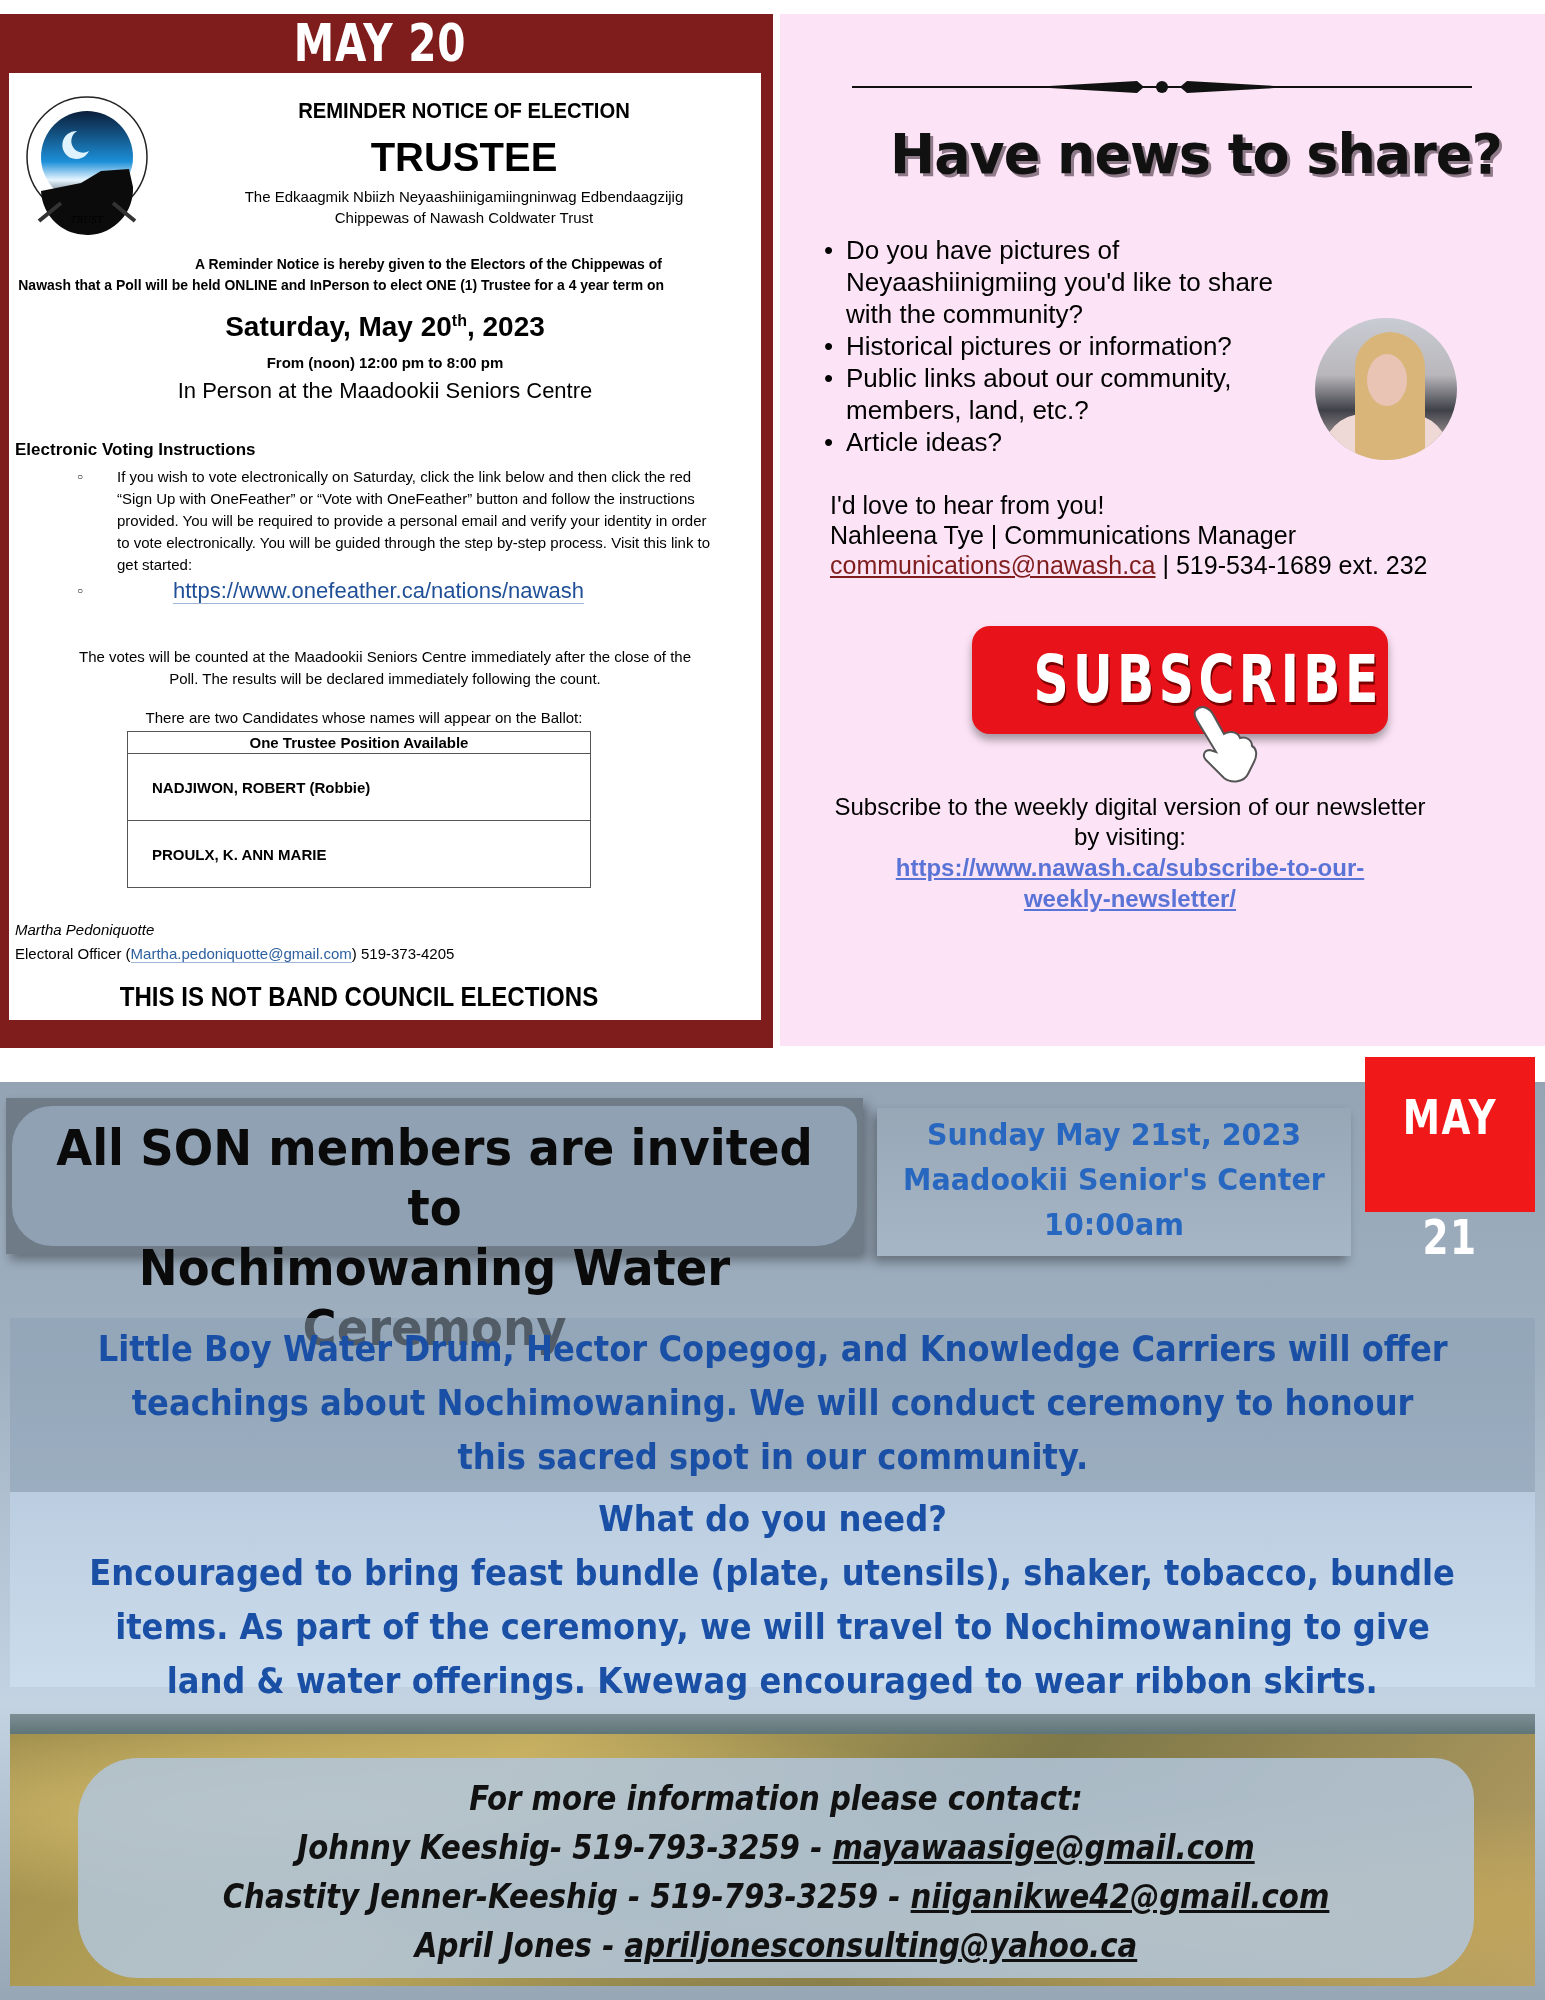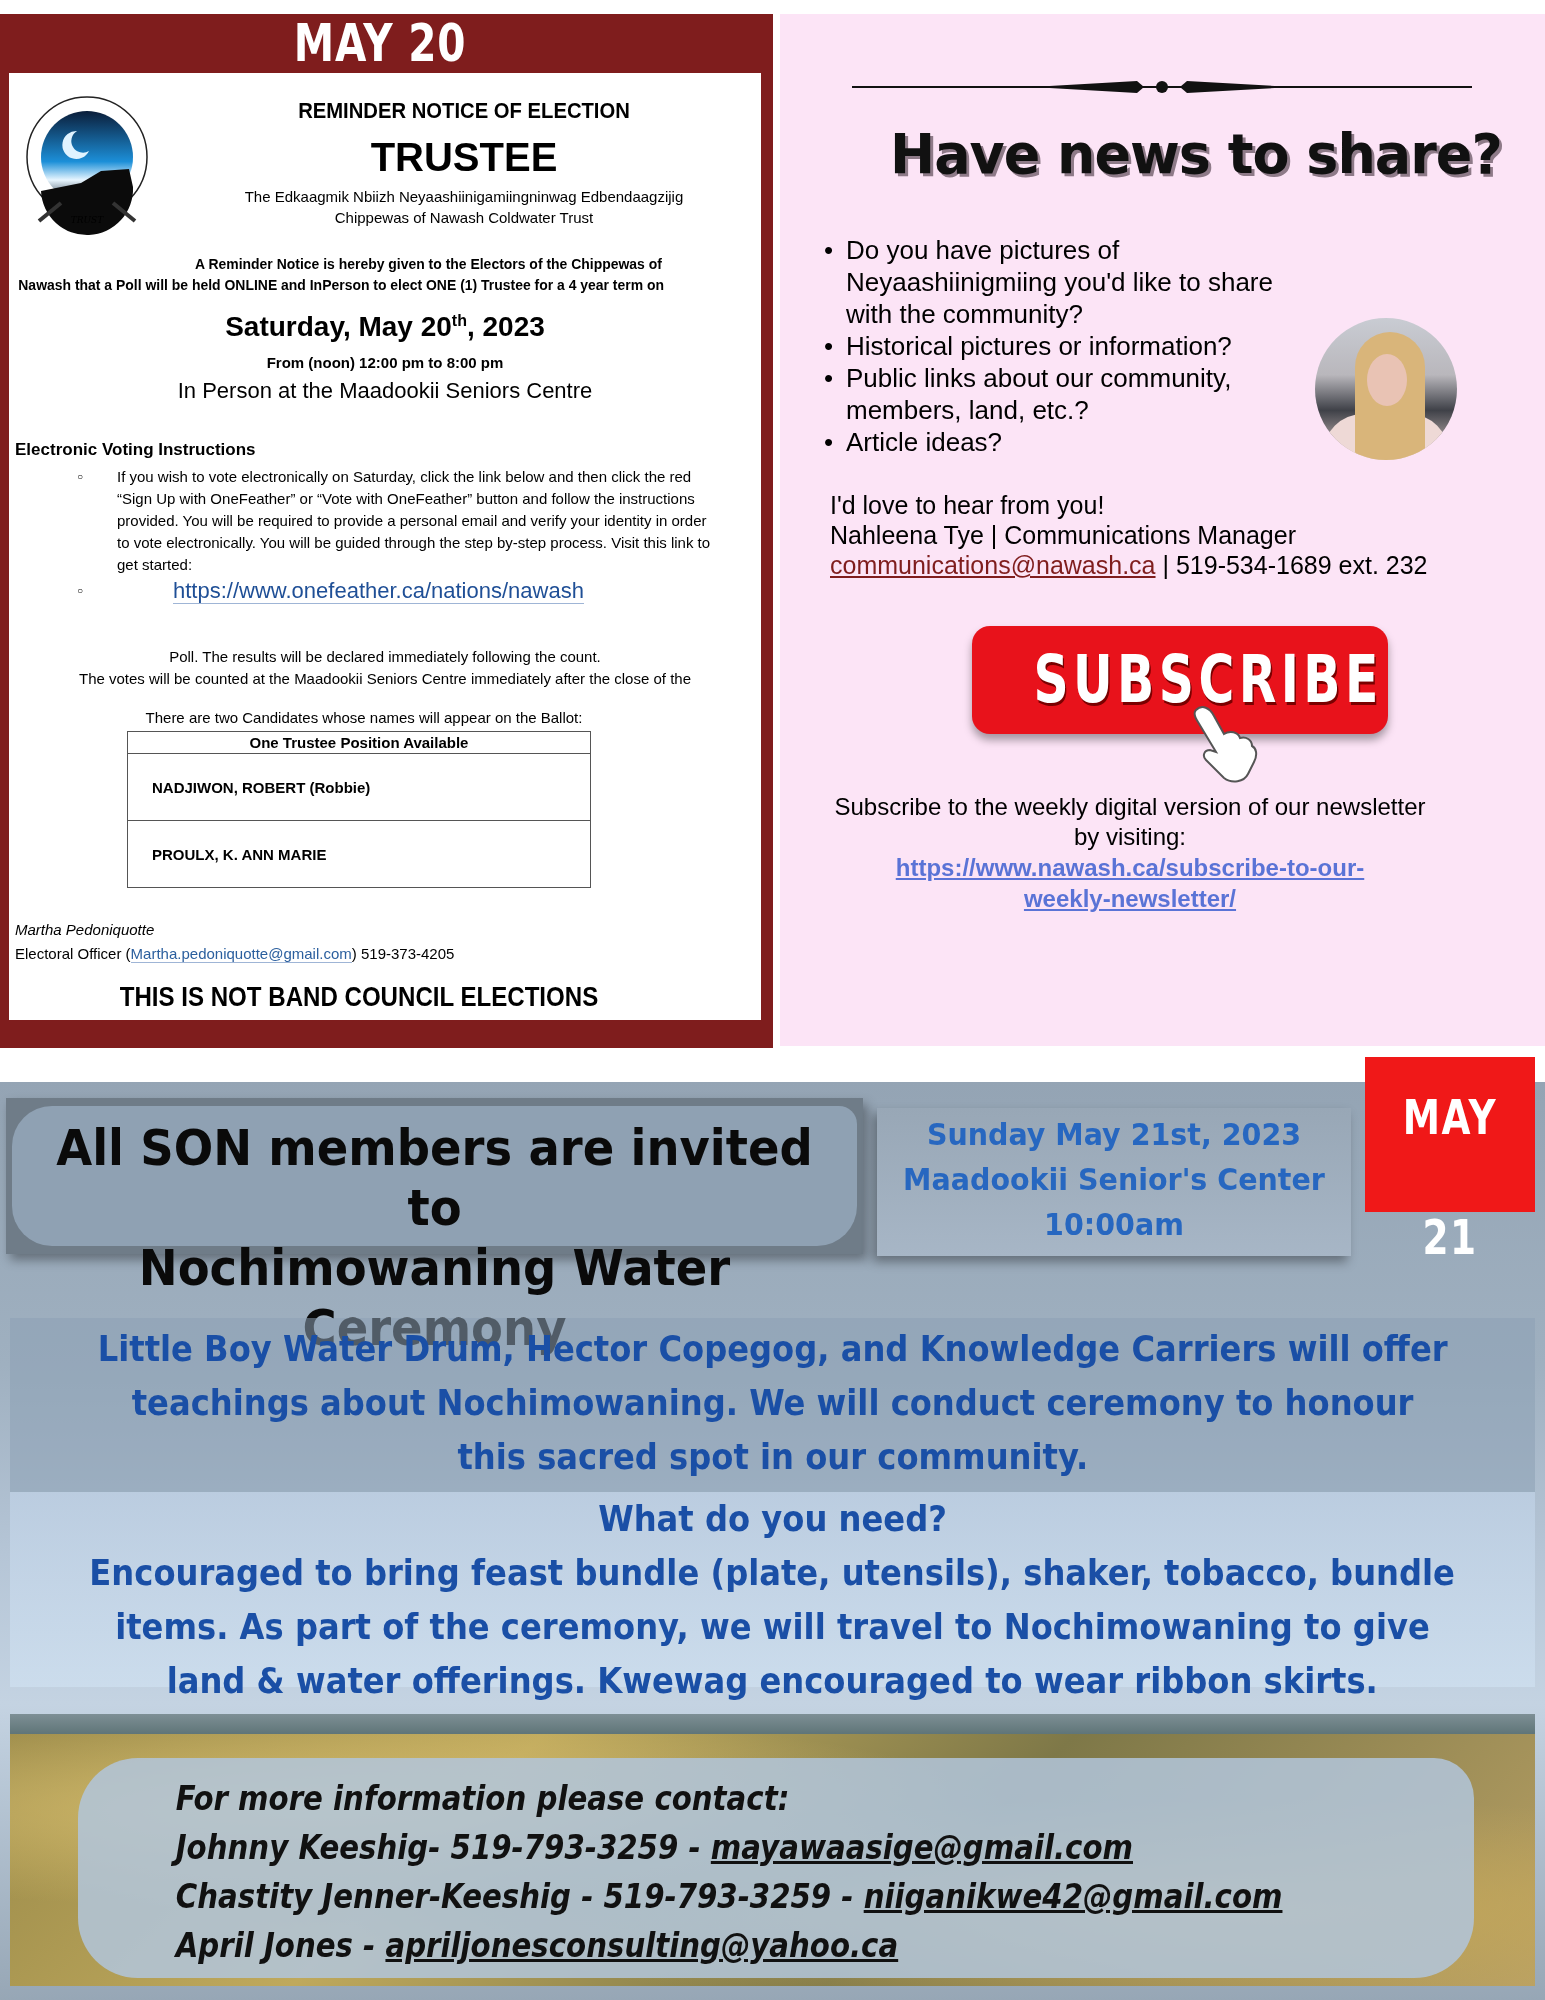--- a/index.html
+++ b/index.html
@@ -87,21 +87,21 @@
     font-size: 35px; line-height: 54px; color: #1a4fa6; }
   .need-text span { display: inline-block; transform: scaleX(0.92); }
   .sea { position: absolute; left: 10px; top: 632px; width: 1525px; height: 20px; background: linear-gradient(180deg, #7d8f95, #5f7578); }
   .rocks { position: absolute; left: 10px; top: 652px; width: 1525px; height: 252px;
     background:
       radial-gradient(ellipse at 20% 30%, rgba(215,190,110,0.9) 0%, transparent 40%),
       radial-gradient(ellipse at 80% 70%, rgba(200,170,90,0.9) 0%, transparent 45%),
       radial-gradient(ellipse at 50% 50%, rgba(120,130,90,0.8) 0%, transparent 60%),
       linear-gradient(135deg, #9a8a4a, #bfa95c 30%, #7e7848 60%, #b8a064); }
   .contact-box { position: absolute; left: 78px; top: 676px; width: 1396px; height: 220px; background: rgba(178,198,220,0.85); border-radius: 60px 40px 60px 60px; }
-  .contact-text { position: absolute; left: 0; top: 16px; width: 100%; font-family: "DejaVu Sans", sans-serif; font-weight: bold;
+  .contact-text { position: absolute; left: 0; top: 16px; width: 100%; text-align: center; font-family: "DejaVu Sans", sans-serif; font-weight: bold;
     font-style: italic; font-size: 34px; line-height: 49px; color: #111; }
   .contact-text span.line { display: block; transform: scaleX(0.86); }
   .contact-text a { color: #111; text-decoration: underline; }
 </style>
 </head>
 <body>
 
 <section id="election">
   <div class="date-label">MAY 20</div>
   <div class="notice">
@@ -134,22 +134,22 @@
     </div>
     <div class="date-line"><span>Saturday, May 20</span><sup>th</sup><span>, 2023</span></div>
     <div class="time-line">From (noon) 12:00 pm to 8:00 pm</div>
     <div class="place-line">In Person at the Maadookii Seniors Centre</div>
     <div class="evi-title">Electronic Voting Instructions</div>
     <ul class="evi-list">
       <li>If you wish to vote electronically on Saturday, click the link below and then click the red “Sign Up with OneFeather” or “Vote with OneFeather” button and follow the instructions provided. You will be required to provide a personal email and verify your identity in order to vote electronically. You will be guided through the step by-step process. Visit this link to get started:</li>
       <li class="link-item"><a href="#">https://www.onefeather.ca/nations/nawash</a></li>
     </ul>
     <div class="count">
+      <div>The votes will be counted at the Maadookii Seniors Centre immediately after the close of the</div>
       <div>Poll.  The results will be declared immediately following the count.</div>
-      <div>The votes will be counted at the Maadookii Seniors Centre immediately after the close of the</div>
     </div>
     <div class="cand-intro">There are two Candidates whose names will appear on the Ballot:</div>
     <table class="ballot">
       <tbody>
           <tr>
             <th>One Trustee Position Available</th>
           </tr>
       <tr>
             <td>NADJIWON, ROBERT (Robbie)</td>
           </tr>

